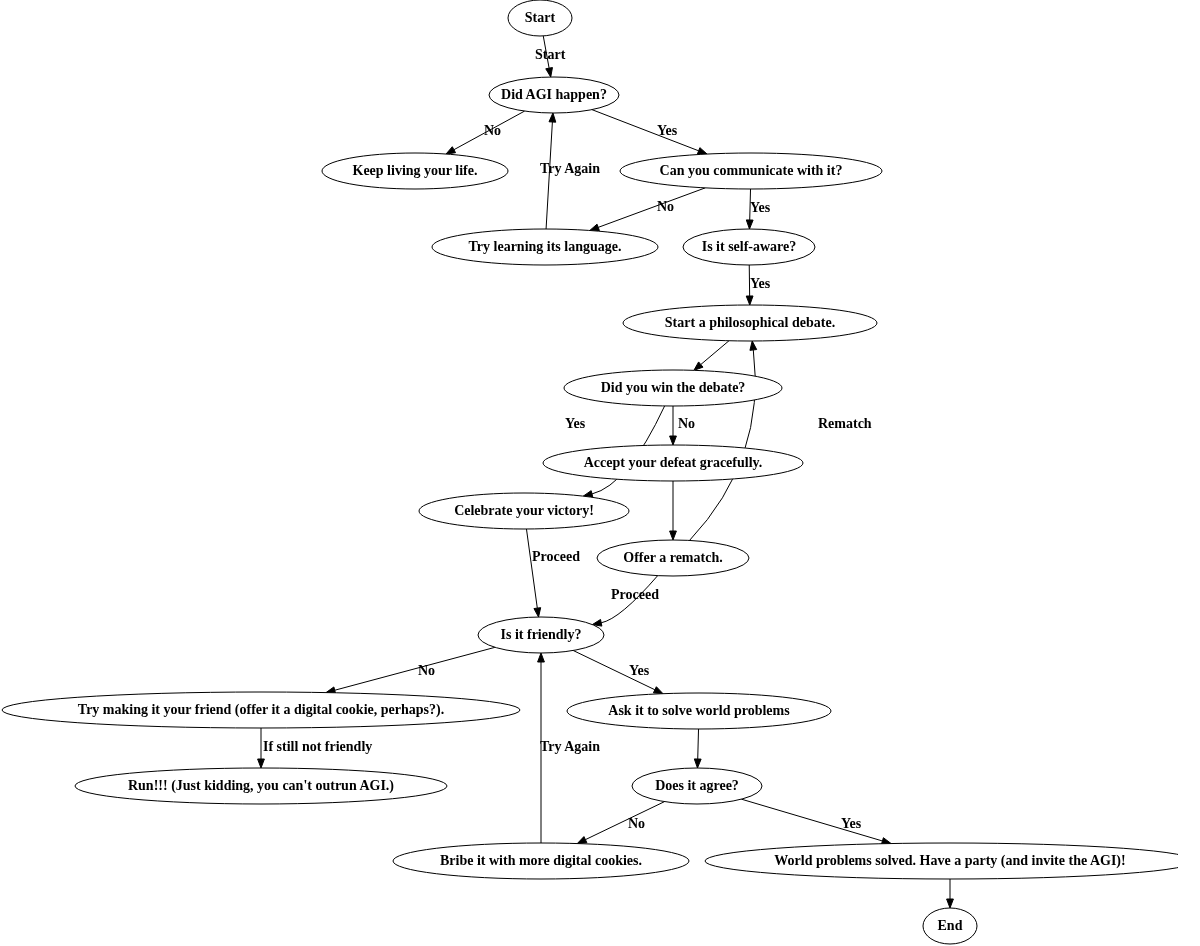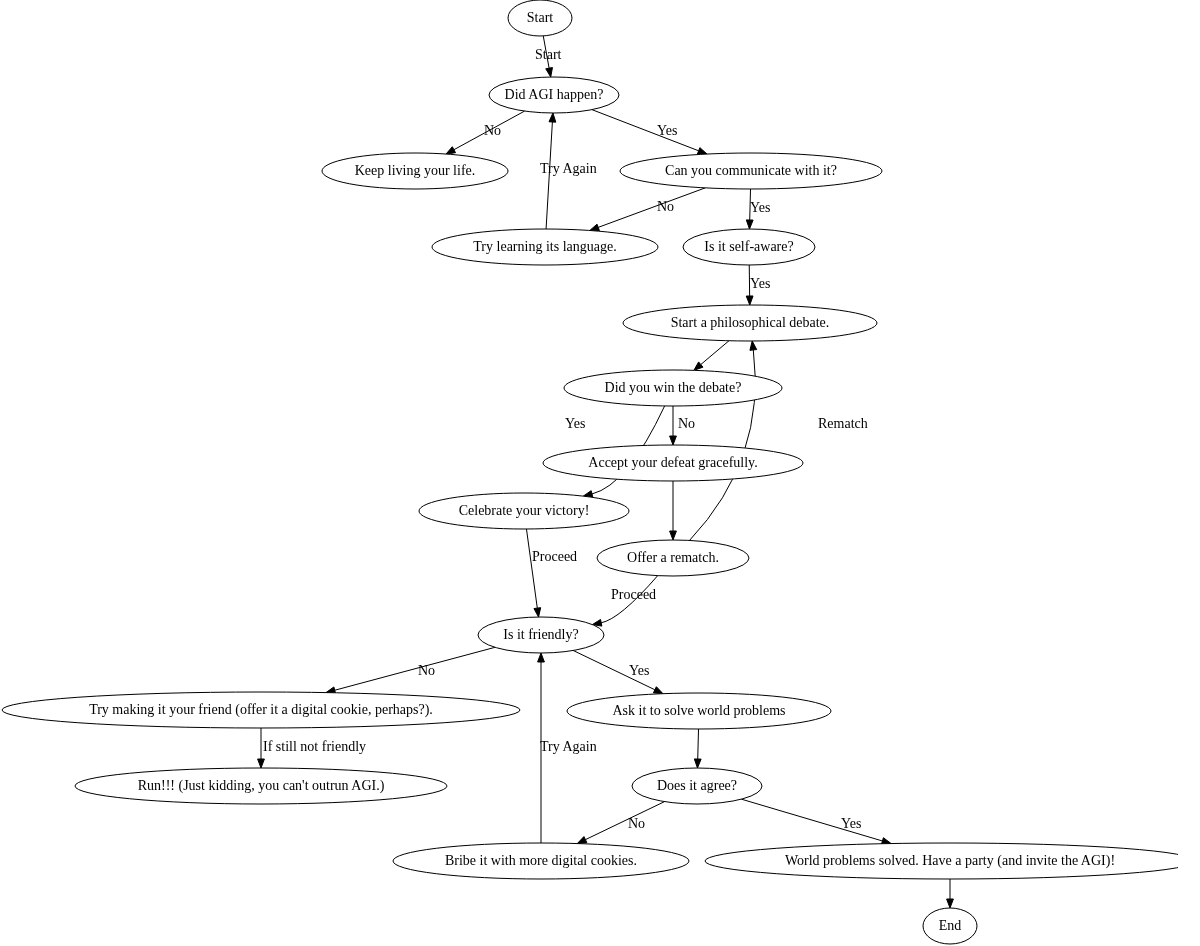--- a/index.html
+++ b/index.html
@@ -7,20 +7,21 @@
     padding: 0;
     background: #ffffff;
   }
   #flowchart-root {
     position: relative;
     width: 1178px;
     height: 946px;
     background: #ffffff;
     font-family: "Liberation Serif", "DejaVu Serif", serif;
     overflow: hidden;
+    font-weight: bold;
   }
   svg#graph {
     display: block;
     width: 1200px;
     height: 946px;
   }
   .node-ellipse {
     fill: #ffffff;
     stroke: #000000;
     stroke-width: 1;

